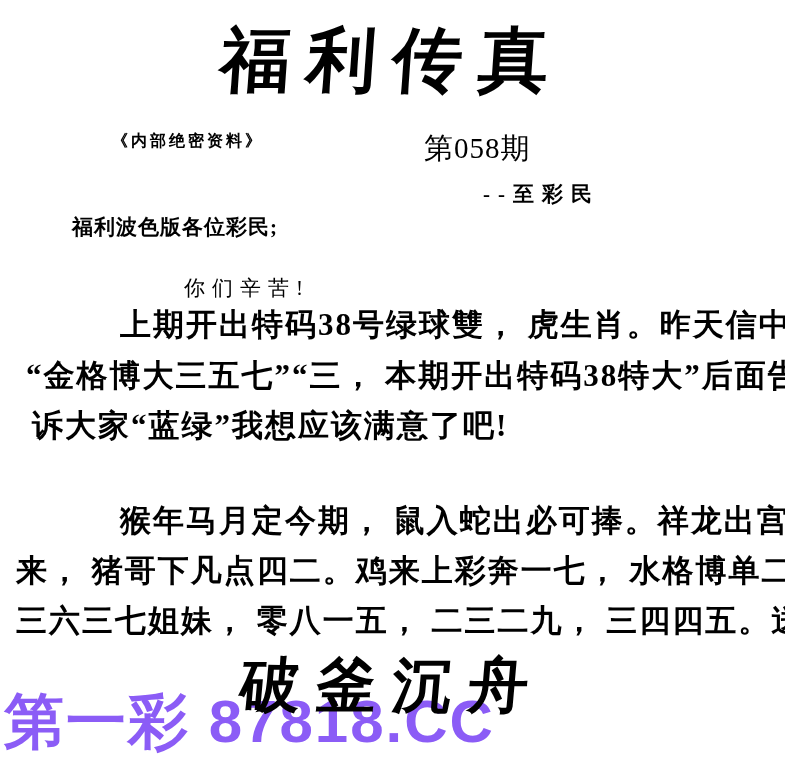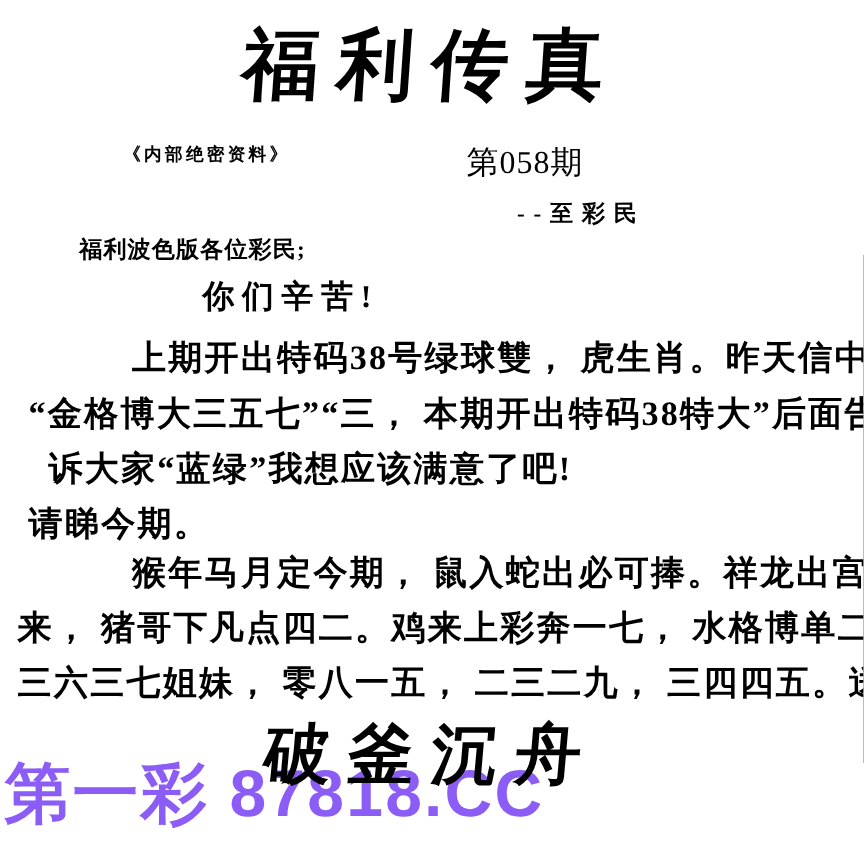--- a/index.html
+++ b/index.html
@@ -24,37 +24,37 @@
   }
   .classification{
     left:112px;top:133px;
     font-size:16px;font-weight:bold;letter-spacing:3px;
   }
   .issue{
     left:424px;top:134px;
     font-size:29px;letter-spacing:1px;
   }
   .dedication{
-    left:470px;top:184px;
+    left:483px;top:184px;
     font-size:21px;font-weight:bold;letter-spacing:8px;
   }
   .salutation{
     left:72px;top:217px;
     font-size:21px;font-weight:bold;letter-spacing:1px;
   }
   .greeting{
-    left:184px;top:256px;
-    font-size:29px;font-weight:bold;letter-spacing:7px;
+    left:184px;top:278px;
+    font-size:21px;font-weight:normal;letter-spacing:7px;
   }
   .bodyline{
     font-size:31px;font-weight:bold;letter-spacing:2px;
   }
   .p1-l1{left:120px;top:309px;}
   .p1-l2{left:26px;top:360px;}
-  .p1-l3{left:44px;top:410px;}
+  .p1-l3{left:32px;top:410px;}
   .p1-l4{left:26px;top:460px;}
   .p2-l1{left:120px;top:505px;}
   .p2-l2{left:16px;top:555px;}
   .p2-l3{left:16px;top:605px;}
 
   .closing{
     left:0;top:656px;width:785px;
     text-align:center;
     font-size:60px;font-weight:bold;
     letter-spacing:16px;
@@ -88,21 +88,20 @@
 
     <div class="abs dedication">--至彩民</div>
 
     <div class="abs salutation">福利波色版各位彩民;</div>
 
     <div class="abs greeting">你们辛苦!</div>
 
     <div class="abs bodyline p1-l1">上期开出特码38号绿球雙， 虎生肖。昨天信中提供</div>
     <div class="abs bodyline p1-l2">“金格博大三五七”“三， 本期开出特码38特大”后面告</div>
     <div class="abs bodyline p1-l3">诉大家“蓝绿”我想应该满意了吧!</div>
-    <div class="abs bodyline p1-l4">请睇今期。</div>
 
     <div class="abs bodyline p2-l1">猴年马月定今期， 鼠入蛇出必可捧。祥龙出宫羊伴</div>
     <div class="abs bodyline p2-l2">来， 猪哥下凡点四二。鸡来上彩奔一七， 水格博单二五六。</div>
     <div class="abs bodyline p2-l3">三六三七姐妹， 零八一五， 二三二九， 三四四五。送: 蓝绿</div>
 
     <div class="abs closing">破釜沉舟</div>
 
   </main>
 </div>
 

